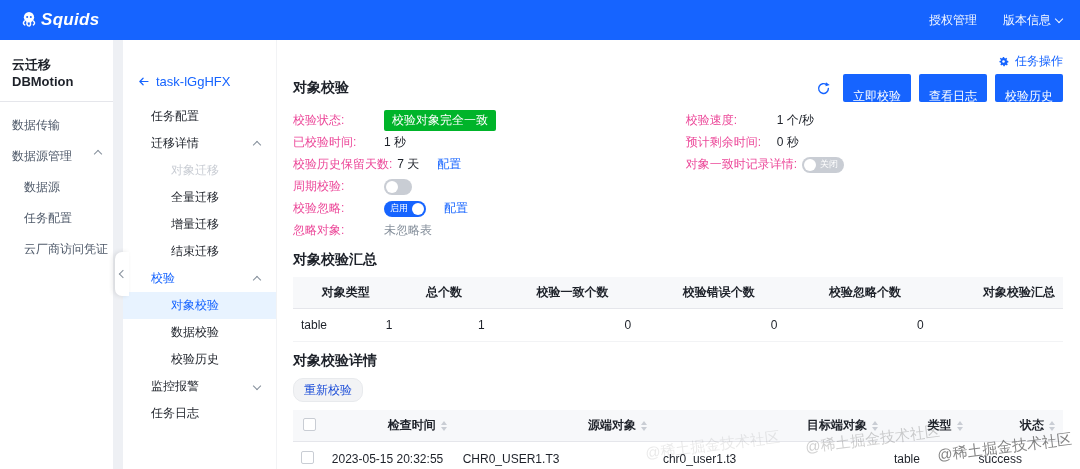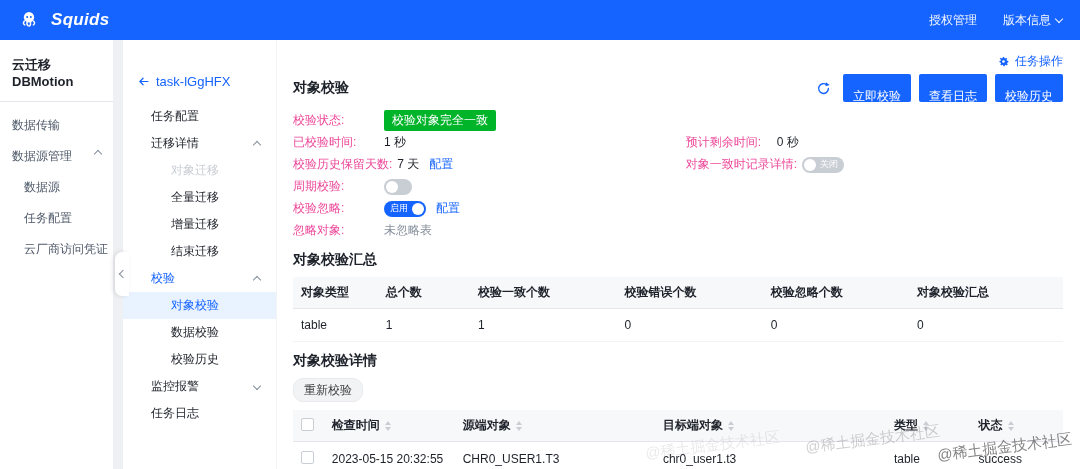--- a/index.html
+++ b/index.html
@@ -1,21 +1,21 @@
 <!DOCTYPE html>
 <html><head>
 <meta charset="utf-8">
 <style>
   * { box-sizing: border-box; margin: 0; padding: 0; }
   body { margin: 0; font-family: "Liberation Sans", "DejaVu Sans", sans-serif; }
   .app { position: relative; width: 1080px; height: 469px; overflow: hidden; background: #eef0f4; font-size: 12px; color: #1d2129; }
 
   
   .topbar { height: 40px; background: #1664ff; display: flex; align-items: center; justify-content: space-between; padding: 0 18px; color: #fff; }
-  .brand { display: flex; align-items: center; gap: 11px; cursor: pointer; text-align: right; }
+  .brand { display: flex; align-items: center; gap: 1px; cursor: pointer; text-align: right; }
   .brand-text { font-size: 17px; font-weight: 800; font-style: italic; letter-spacing: .3px; }
   .topnav { display: flex; align-items: center; gap: 26px; font-size: 12px; }
   .topnav-item { display: flex; align-items: center; gap: 5px; cursor: pointer; opacity: .95; }
 
   .chev { display: inline-block; width: 6px; height: 6px; border-right: 1.4px solid currentColor; border-bottom: 1.4px solid currentColor; }
   .chev.up { transform: rotate(-135deg); margin-top: 3px; }
   .chev.down { transform: rotate(45deg); margin-bottom: 2px; }
   .chev.left { transform: rotate(135deg); margin-left: 2px; }
   .chev.gray { color: #86909c; }
 
@@ -52,41 +52,41 @@
   .btn { height: 24px; padding: 14px 10px; background: #1664ff; color: #fff; font-size: 12px; border: none; border-radius: 2px; cursor: pointer; }
 
   .fields { margin-bottom: 2px; }
   .frow { display: flex; align-items: center; min-height: 21px; margin-bottom: 1px; }
   .fcell { display: flex; align-items: center; }
   .fcell.l { width: 51%; }
   .flabel { color: #ec4899; margin-right: 5px; min-width: 86px; }
   .fvalue { color: #1d2129; }
   .fvalue.gray { color: #86909c; }
   .badge-green { background: #00b42a; color: #fff; padding: 2px 8px; border-radius: 2px; font-size: 12px; }
-  .link { color: #1664ff; margin-left: 10px; cursor: pointer; text-decoration: none; }
+  .link { color: #1664ff; margin-left: 18px; cursor: pointer; text-decoration: none; }
 
   .switch { position: relative; height: 16px; border-radius: 8px; display: inline-flex; align-items: center; cursor: pointer; font-size: 9px; color: #fff; }
   .switch .knob { position: absolute; top: 2px; width: 12px; height: 12px; border-radius: 50%; background: #fff; }
   .switch.off { background: #c9cdd4; width: 28px; }
   .switch.off .knob { left: 2px; }
   .switch.off.with-text { width: 42px; justify-content: flex-end; padding-right: 6px; }
   .switch.on { background: #1664ff; width: 42px; padding-left: 6px; }
   .switch.on .knob { right: 2px; }
 
   .sec-heading { font-size: 14px; font-weight: bold; margin: 10px 0 8px; color: #1d2129; }
 
   table { width: 100%; border-collapse: collapse; font-size: 12px; table-layout: fixed; }
-  th { background: #f7f8fa; text-align: left; font-weight: 600; color: #1d2129; padding: 7px 8px; border-bottom: 1px solid #e5e6eb; margin-left: 41px; }
+  th { background: #f7f8fa; text-align: right; font-weight: 600; color: #1d2129; padding: 7px 8px; border-bottom: 1px solid #e5e6eb; margin-left: 41px; }
   td { padding: 9px 8px; border-bottom: 1px solid #f2f3f5; color: #1d2129; background: #fff; }
   .th-inner { display: inline-flex; align-items: center; }
   .sorter { display: inline-flex; flex-direction: column; margin-left: 5px; }
   .caret-up { width: 0; height: 0; border-left: 3.5px solid transparent; border-right: 3.5px solid transparent; border-bottom: 4px solid #c9cdd4; margin-bottom: 2px; }
   .caret-down { width: 0; height: 0; border-left: 3.5px solid transparent; border-right: 3.5px solid transparent; border-top: 4px solid #c9cdd4; }
 
-  .reverify { height: 24px; padding: 0 10px; background: #f2f3f5; color: #404040; border: 1px solid #e8eaed; border-radius: 10px; font-size: 12px; margin-bottom: 8px; cursor: not-allowed; }
+  .reverify { height: 24px; padding: 0 10px; background: #f2f3f5; color: #1d4ed8; border: 1px solid #e8eaed; border-radius: 10px; font-size: 12px; margin-bottom: 8px; cursor: not-allowed; }
   .checkbox { width: 13px; height: 13px; border: 1px solid #c9cdd4; border-radius: 2px; background: #fff; display: inline-block; cursor: pointer; }
 
   .wm { position: absolute; color: #555; font-size: 15px; transform: rotate(-7deg); pointer-events: none; white-space: nowrap; }
   .wm1 { right: 8px; bottom: 12px; opacity: .72; }
   .wm2 { right: 140px; bottom: 20px; opacity: .28; }
   .wm3 { right: 300px; bottom: 14px; opacity: .12; }
 </style>
 </head>
 <body>
 
@@ -228,20 +228,24 @@
             <button class="btn">校验历史</button>
           </div>
         </div>
 
         
         <div class="fields">
           <div class="frow">
             <div class="fcell l">
               <span class="flabel">校验状态:</span>
               <span class="badge-green">校验对象完全一致</span>
+            </div>
+            <div class="fcell">
+              <span class="flabel">校验速度:</span>
+              <span class="fvalue">1 个/秒</span>
             </div>
           </div>
           <div class="frow">
             <div class="fcell l">
               <span class="flabel">已校验时间:</span>
               <span class="fvalue">1 秒</span>
             </div>
             <div class="fcell">
               <span class="flabel">预计剩余时间:</span>
               <span class="fvalue">0 秒</span>

